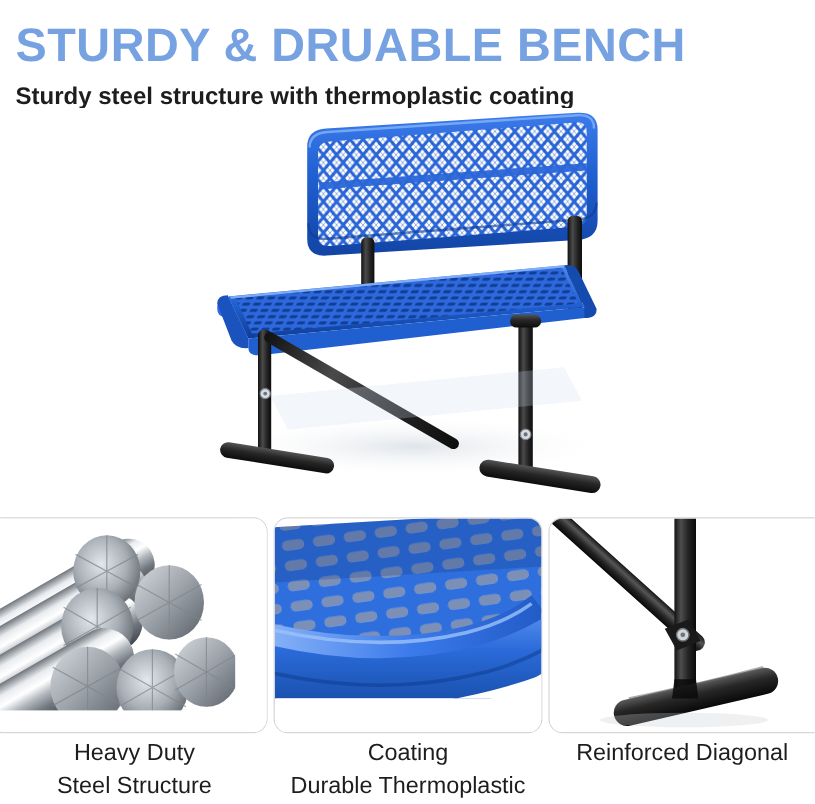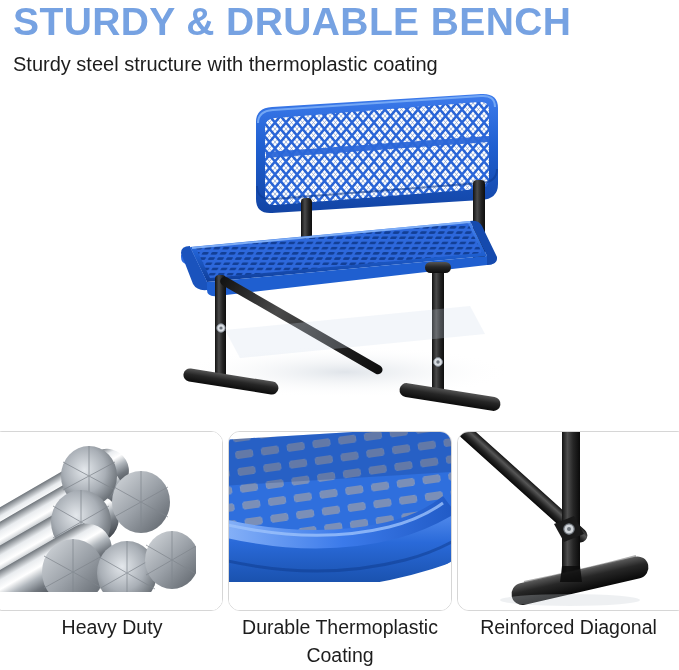--- a/index.html
+++ b/index.html
@@ -13,41 +13,41 @@
     position: relative;
     overflow: hidden;
     font-family: "Liberation Sans", "DejaVu Sans", sans-serif;
     color: #1a1a1a;
   }
 
   
   .header {
     position: absolute;
     left: 0;
-    top: 0;
+    top: 17px;
     width: 650px;
     height: 88px;
   }
   .title {
     position: absolute;
     left: 13px;
     top: 0px;
     font-size: 39px;
     font-weight: bold;
     letter-spacing: 0.4px;
     line-height: 44px;
     color: #76a2e2;
     white-space: nowrap;
   }
   .subtitle {
     position: absolute;
     left: 13px;
     top: 51px;
     font-size: 20px;
-    font-weight: normal;
+    font-weight: bold;
     line-height: 26px;
     color: #1d1d1d;
     white-space: nowrap;
     text-align: right;
   }
 
   
   .hero {
     position: absolute;
     left: 0;
@@ -358,21 +358,22 @@
       <path d="M104 134 L122 134 L124 150 L102 150 Z" fill="#0b0b0b" opacity="0.85"></path>
 
       <ellipse cx="112" cy="168" rx="70" ry="6" fill="#c8cdd3" opacity="0.3"></ellipse>
     </svg>
   </div>
 </div>
 
 <div class="captions">
   <div class="caption cap-1">
     <span class="ln">Heavy Duty</span>
+    <span class="ln">Steel Structure</span>
   </div>
   <div class="caption cap-2">
+    <span class="ln">Coating</span>
     <span class="ln">Durable Thermoplastic</span>
-    <span class="ln">Coating</span>
   </div>
   <div class="caption cap-3">
     <span class="ln">Reinforced Diagonal</span>
   </div>
 </div>
 
 </body></html>

